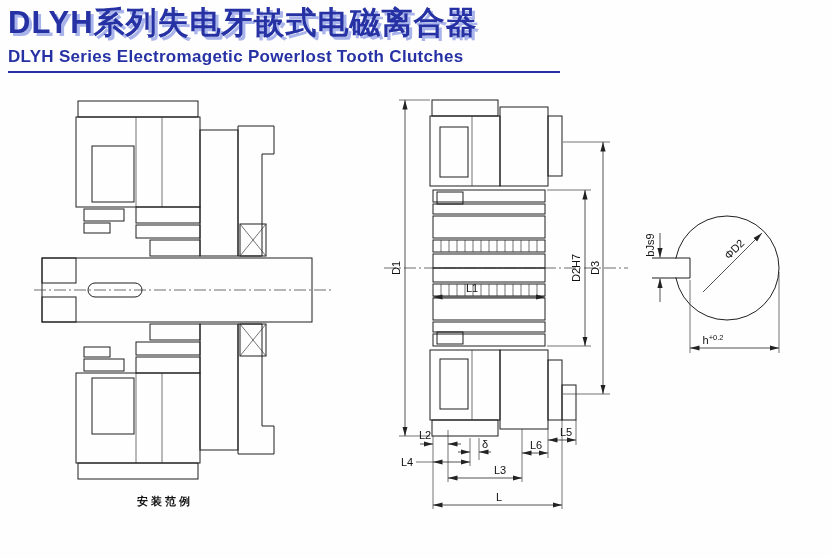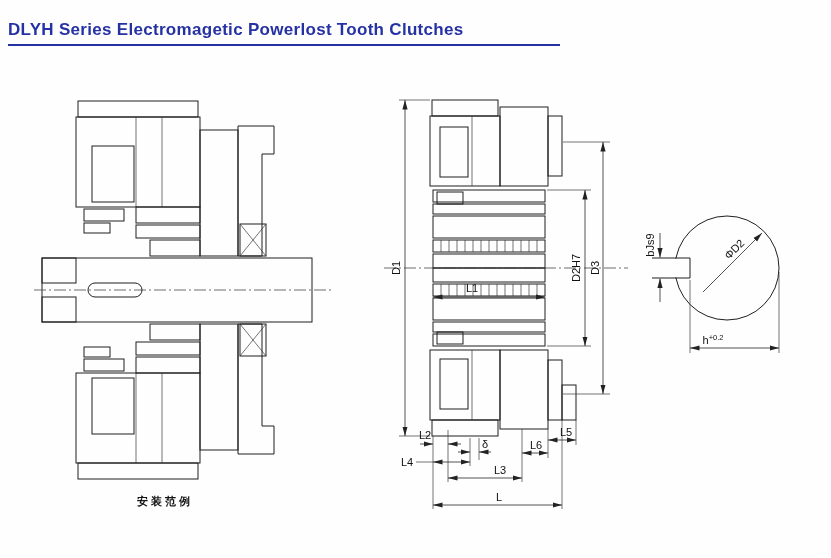--- a/index.html
+++ b/index.html
@@ -8,37 +8,38 @@
     position:relative; overflow:hidden;
     background:#fefefe;
     font-family:"Liberation Sans", sans-serif;
   }
   header { position:absolute; top:4px; left:8px; z-index:2; }
   .title {
     font-size:31px; font-weight:800; color:#2632a4; letter-spacing:1px;
     line-height:1.2; text-shadow:3px 3px 0 #a9b4ea;
     font-family:"Liberation Sans", sans-serif;
   }
-  .subtitle { font-size:17px; font-weight:700; color:#2632a4; margin-top:16px; letter-spacing:.3px; }
+  .subtitle { font-size:17px; font-weight:700; color:#2632a4; margin-top:6px; letter-spacing:.3px; }
   .rule { width:552px; height:2px; background:#2632a4; margin-top:4px; }
   .caption {
     position:absolute; left:137px; top:494px; z-index:2;
     font-size:11px; font-weight:700; color:#151515; letter-spacing:3px;
   }
   svg.drawing { position:absolute; top:0; left:0; }
   .outline { fill:none; stroke:#1f1f1f; stroke-width:1; }
   .thin    { fill:none; stroke:#3a3a3a; stroke-width:.7; }
   .dim     { fill:none; stroke:#2a2a2a; stroke-width:.8; }
   .centerline { fill:none; stroke:#4a4a4a; stroke-width:.8; stroke-dasharray:12 3 2 3; }
   text.dimlabel { font:11px "Liberation Sans", sans-serif; fill:#111; }
 </style>
 </head>
 <body>
 
 <header>
+  <h1 class="title">DLYH系列失电牙嵌式电磁离合器</h1>
   <div class="subtitle">DLYH Series Electromagetic Powerlost Tooth Clutches</div>
   <div class="rule"></div>
 </header>
 
 <div class="caption">安装范例</div>
 
 <svg class="drawing" width="831" height="558" viewBox="0 0 831 558">
   <defs>
     <pattern id="h1" patternUnits="userSpaceOnUse" width="6" height="6" patternTransform="rotate(45)">
       <rect width="6" height="6" fill="#ffffff"></rect>

